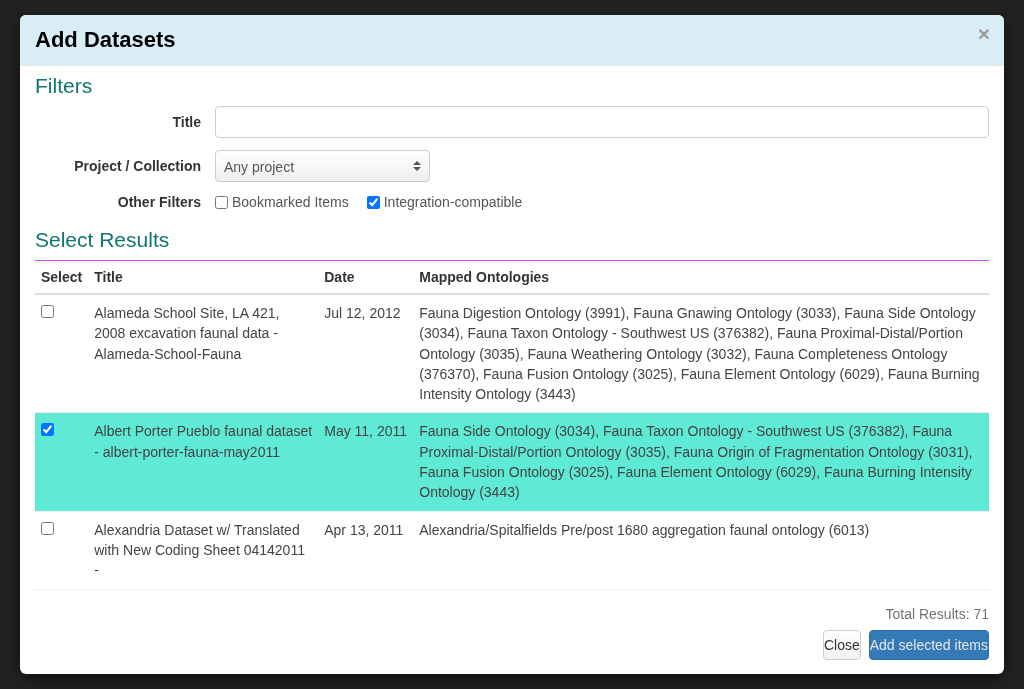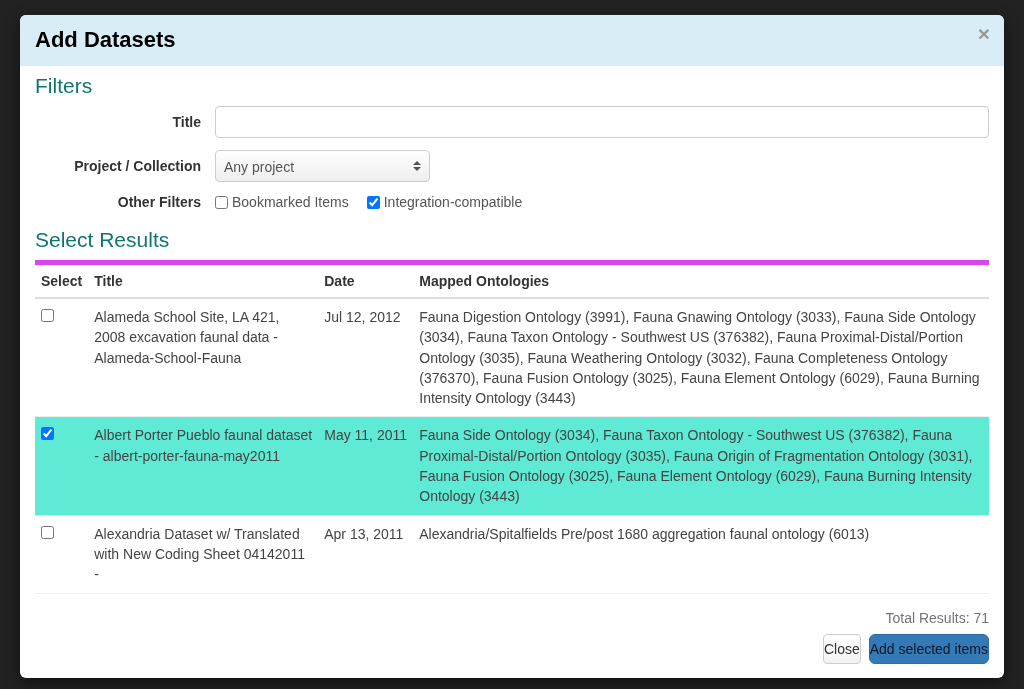--- a/index.html
+++ b/index.html
@@ -149,21 +149,21 @@
       width: 13px;
       height: 13px;
       cursor: pointer;
     }
     .results-section {
       margin-top: 10px;
     }
     .table-wrap {
       max-height: 340px;
       overflow-y: auto;
-      border-top: 5px solid #d946ef;
+      border-top: 1px solid #d946ef;
     }
     table {
       width: 100%;
       border-collapse: collapse;
     }
     thead th {
       text-align: left;
       padding: 8px 6px;
       font-weight: bold;
       color: #333;
@@ -213,22 +213,21 @@
       border: 1px solid transparent;
     }
     .btn-default {
       background: linear-gradient(#fff, #f2f2f2);
       border-color: #ccc;
       color: #333;
     }
     .btn-primary {
       background: #337ab7;
       border-color: #2e6da4;
-      color: #0f172a;
-      border-radius: 6px;
+      color: #e5e5e5;
     }
   </style>
 </head>
 <body>
 
 <div class="backdrop"></div>
 
 <div class="modal">
 
   <div class="modal-header">

